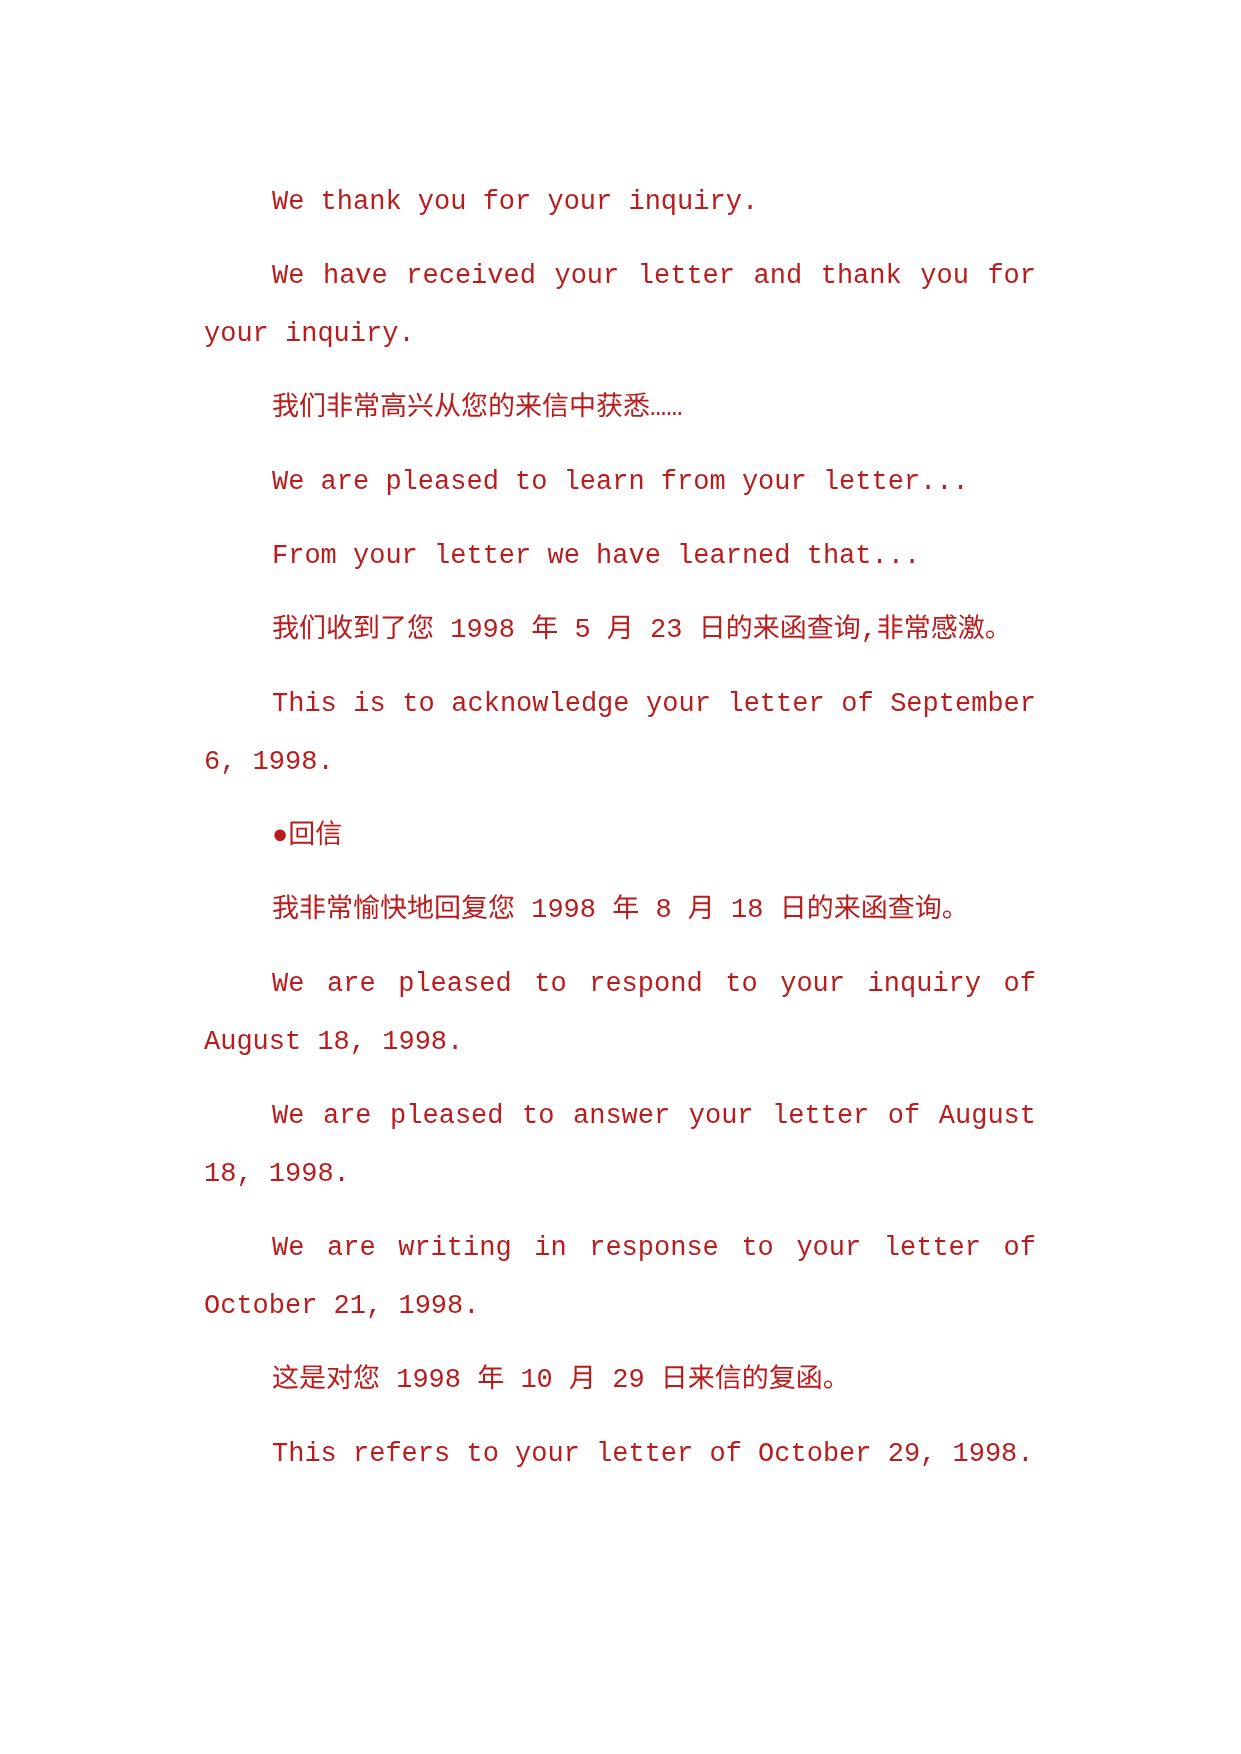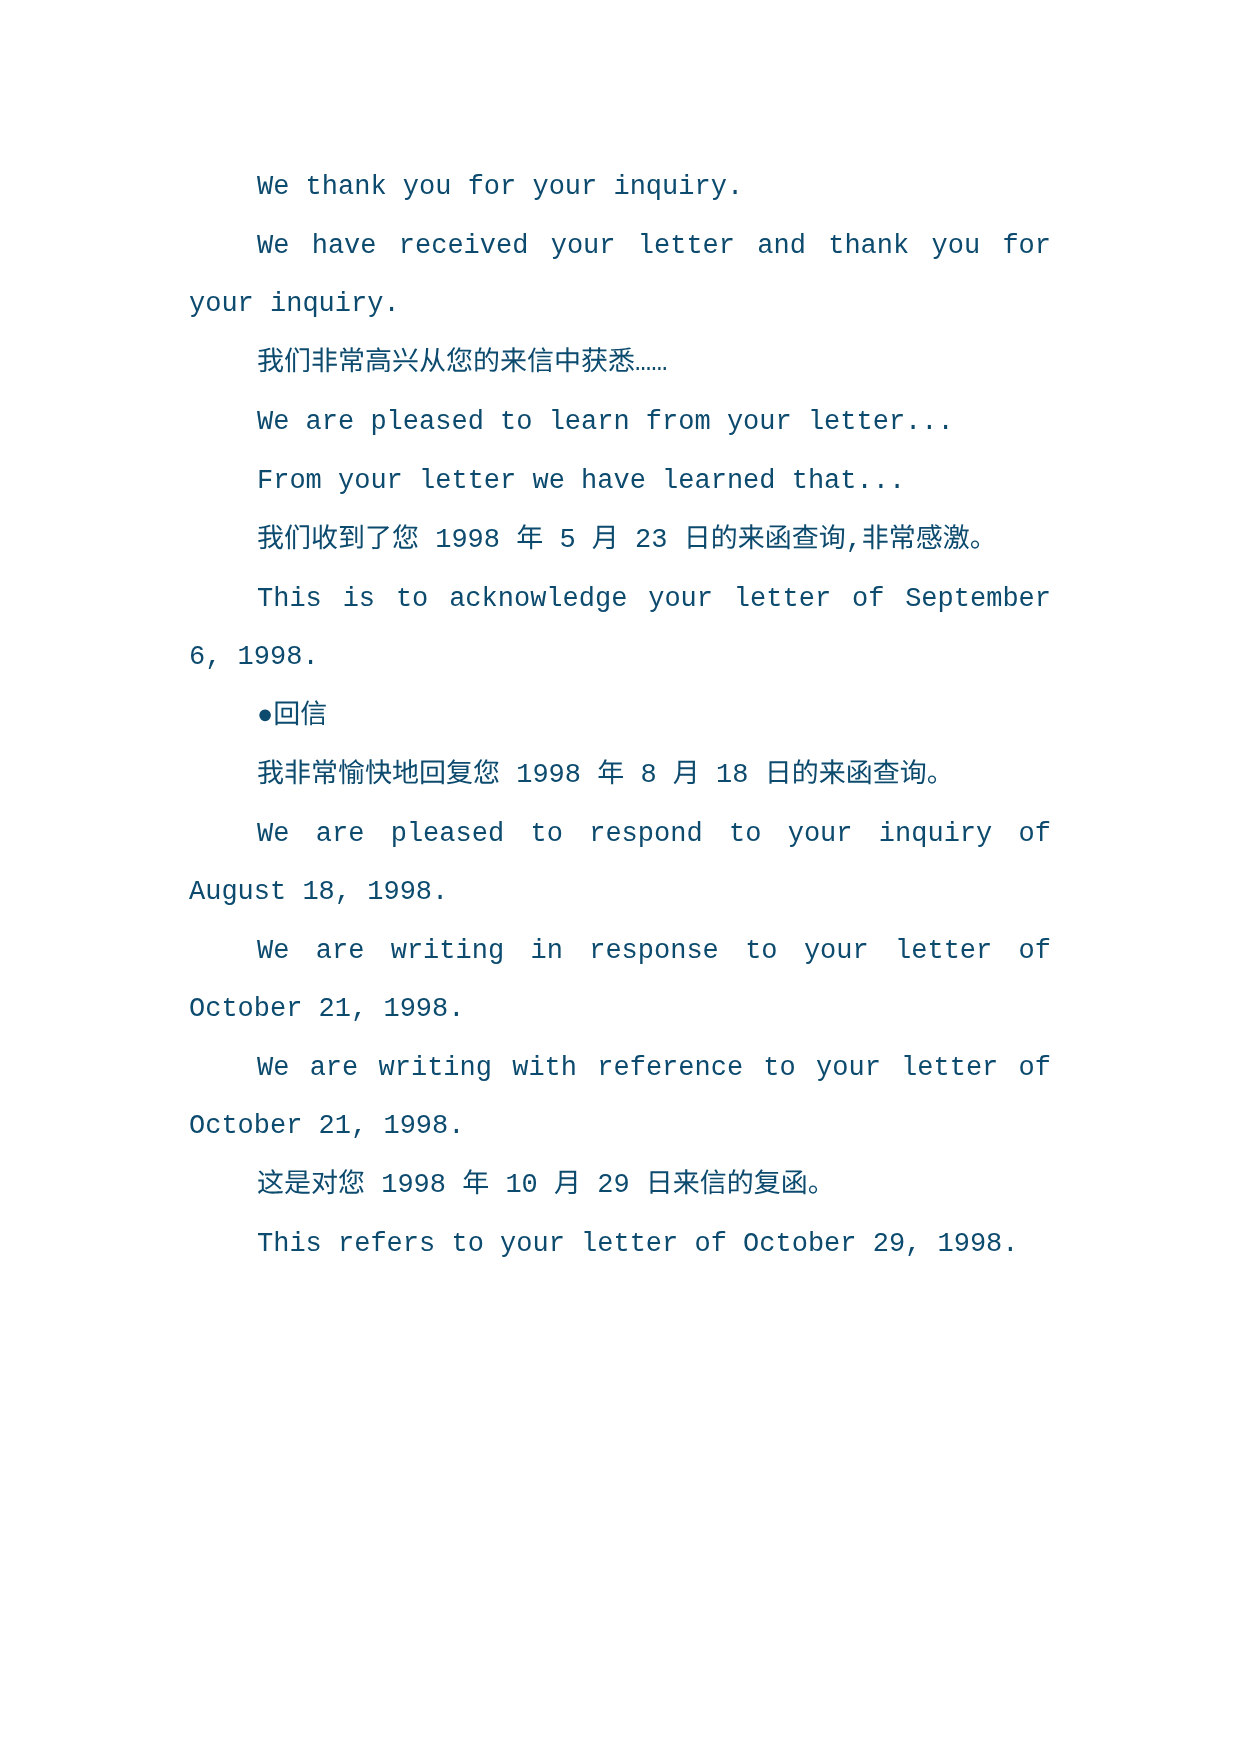--- a/index.html
+++ b/index.html
@@ -14,23 +14,23 @@
     background: #ffffff;
     overflow: hidden;
   }
   .doc-content {
     position: absolute;
     top: 157px;
     left: 188px;
     width: 864px;
   }
   .doc-paragraph {
-    margin: 1px;
+    margin: 16px;
     padding: 0;
-    color: #0c4a6e;
+    color: #b91c1c;
     font-family: "Liberation Mono", "DejaVu Sans Mono", monospace;
     font-size: 27px;
     line-height: 58px;
     text-align: justify;
     text-indent: 68px;
     word-spacing: 0;
     letter-spacing: 0;
   }
 </style>
 </head>
@@ -41,18 +41,18 @@
     <p class="doc-paragraph">We thank you for your inquiry.</p>
     <p class="doc-paragraph">We have received your letter and thank you for your inquiry.</p>
     <p class="doc-paragraph">我们非常高兴从您的来信中获悉……</p>
     <p class="doc-paragraph">We are pleased to learn from your letter...</p>
     <p class="doc-paragraph">From your letter we have learned that...</p>
     <p class="doc-paragraph">我们收到了您 1998 年 5 月 23 日的来函查询,非常感激。</p>
     <p class="doc-paragraph">This is to acknowledge your letter of September 6, 1998.</p>
     <p class="doc-paragraph">●回信</p>
     <p class="doc-paragraph">我非常愉快地回复您 1998 年 8 月 18 日的来函查询。</p>
     <p class="doc-paragraph">We are pleased to respond to your inquiry of August 18, 1998.</p>
+    <p class="doc-paragraph">We are pleased to answer your letter of August 18, 1998.</p>
     <p class="doc-paragraph">We are writing in response to your letter of October 21, 1998.</p>
-    <p class="doc-paragraph">We are writing with reference to your letter of October 21, 1998.</p>
     <p class="doc-paragraph">这是对您 1998 年 10 月 29 日来信的复函。</p>
     <p class="doc-paragraph">This refers to your letter of October 29, 1998.</p>
   </div>
 </div>
 
 </body></html>

